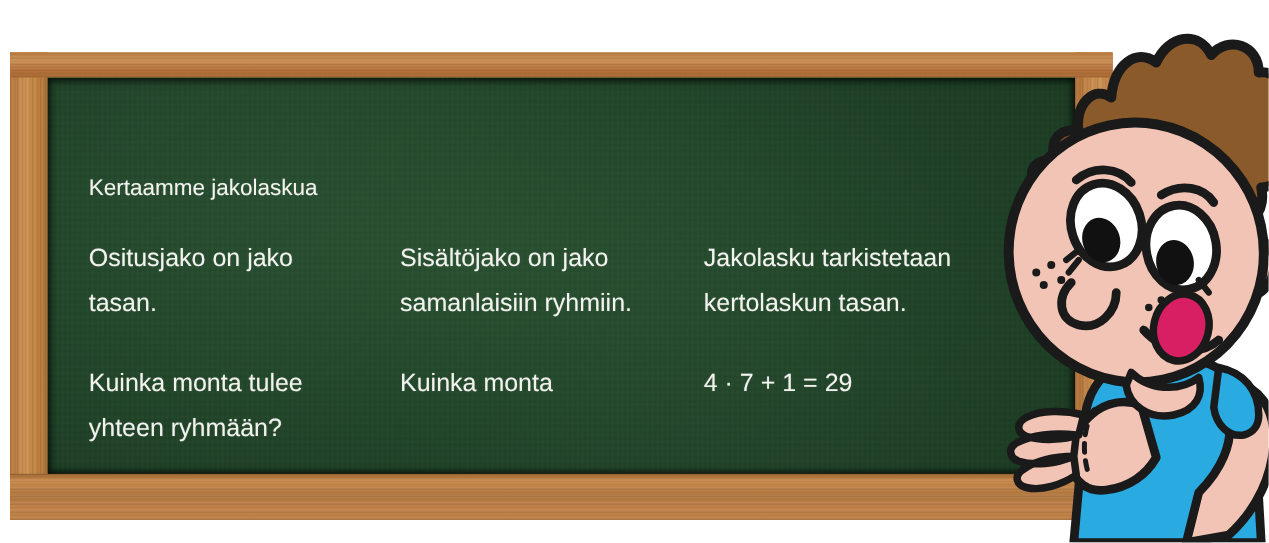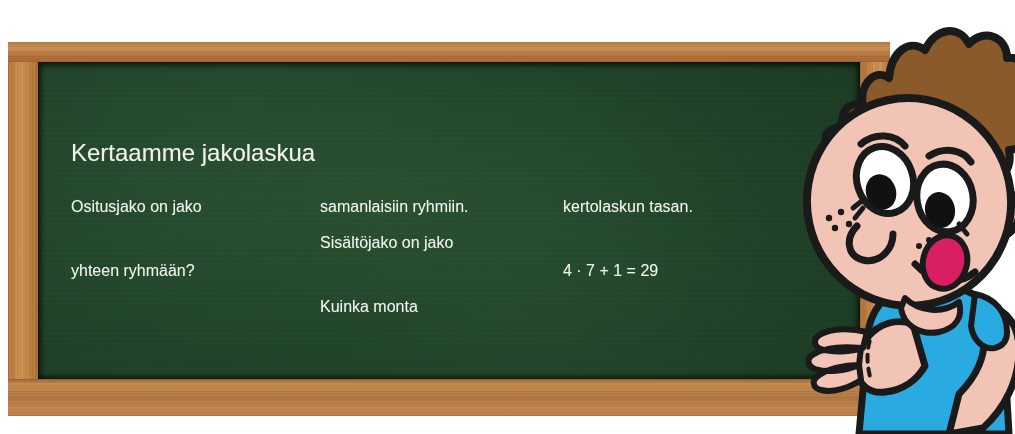--- a/index.html
+++ b/index.html
@@ -70,27 +70,27 @@
   }
 
   
   .chalk{
     position:absolute;
     color:#f2f2ee;
     text-shadow:0 0 1px rgba(255,255,255,.30);
     white-space:nowrap;
     line-height:1.0;
   }
-  .title{ left:63px; top:99px; font-size:24px; }
+  .title{ left:63px; top:99px; font-size:18px; }
   .col{ position:absolute; }
   .col .para{ margin:0; }
   .col .line{
     color:#f2f2ee;
     text-shadow:0 0 1px rgba(255,255,255,.30);
-    font-size:16px;
+    font-size:20px;
     line-height:36px;
     white-space:nowrap;
   }
   #col1{ left:63px; top:147px; }
   #col2{ left:312px; top:147px; }
   #col3{ left:555px; top:147px; }
   .para + .para{ margin-top:28px; }
   #col3 .para.math + .para.math{ margin-top:12px;font-weight:bold; }
 
   
@@ -110,36 +110,39 @@
 
     <div class="board">
       <div class="board-smudge"></div>
     </div>
 
     <div class="chalk title">Kertaamme jakolaskua</div>
 
     <div class="col" id="col1">
         <div class="para">
           <div class="line">Ositusjako on jako</div>
-        </div>
-        <div class="para">
+          <div class="line">tasan.</div>
+        </div>
+        <div class="para">
+          <div class="line">Kuinka monta tulee</div>
           <div class="line">yhteen ryhmään?</div>
         </div>
       </div>
     <div class="col" id="col2">
         <div class="para">
+          <div class="line">Sisältöjako on jako</div>
           <div class="line">samanlaisiin ryhmiin.</div>
-          <div class="line">Sisältöjako on jako</div>
         </div>
         <div class="para">
           <div class="line">Kuinka monta</div>
         </div>
       </div>
     <div class="col" id="col3">
         <div class="para">
+          <div class="line">Jakolasku tarkistetaan</div>
           <div class="line">kertolaskun tasan.</div>
         </div>
         <div class="para math">
           <div class="line">4 · 7 + 1 = 29</div>
         </div>
       </div>
   </div>
 
   <svg id="boy" viewBox="0 0 252 440">
     <g>

